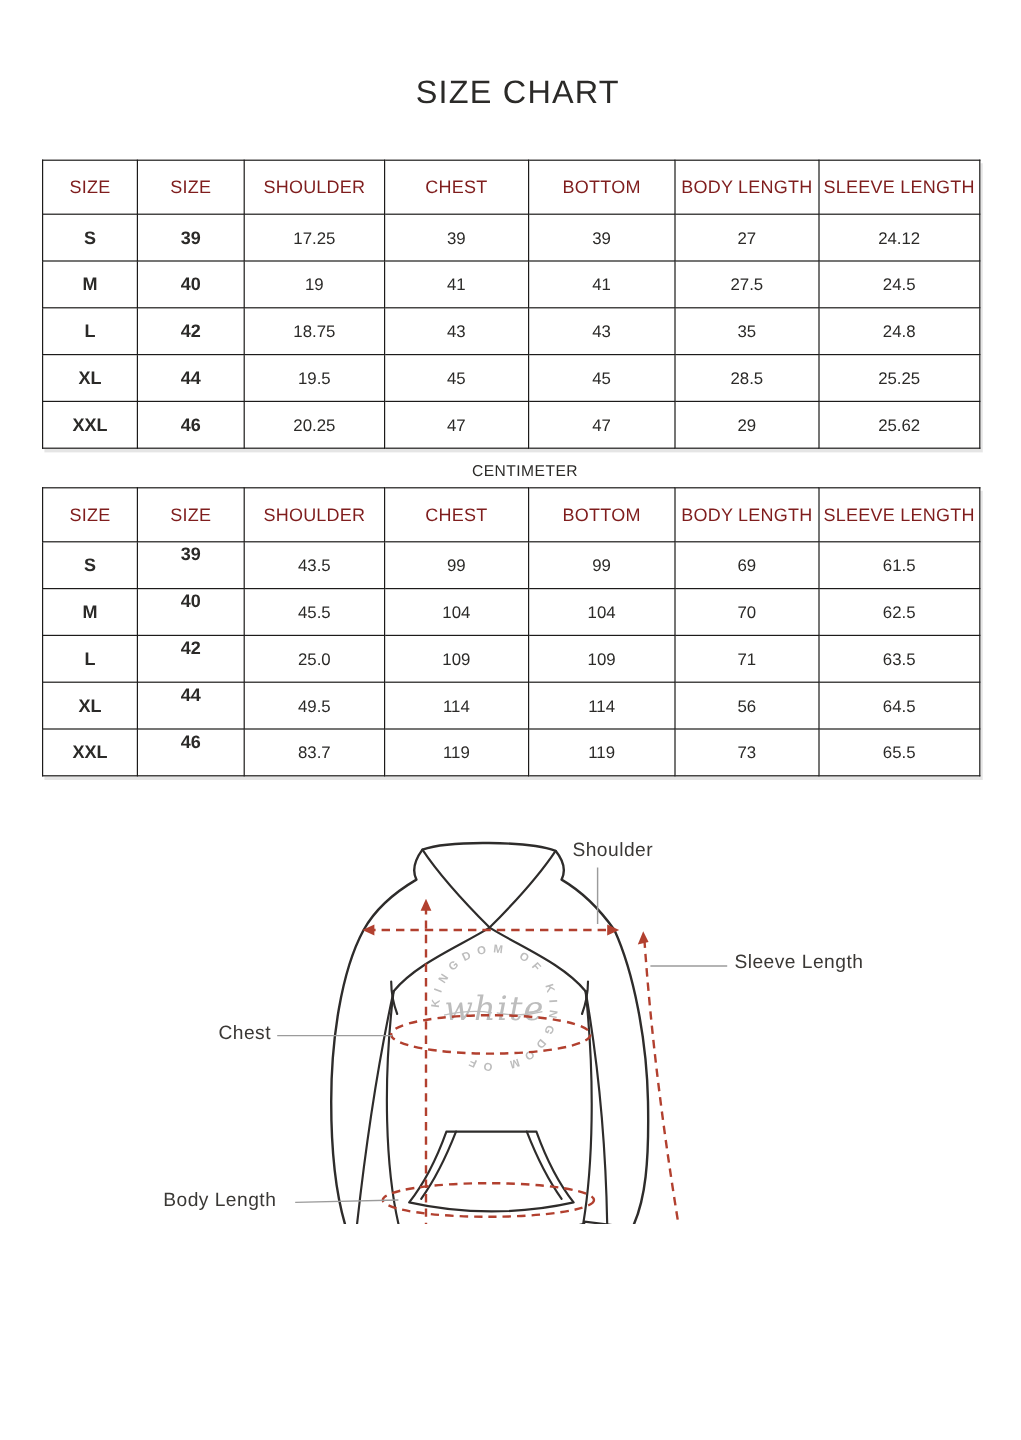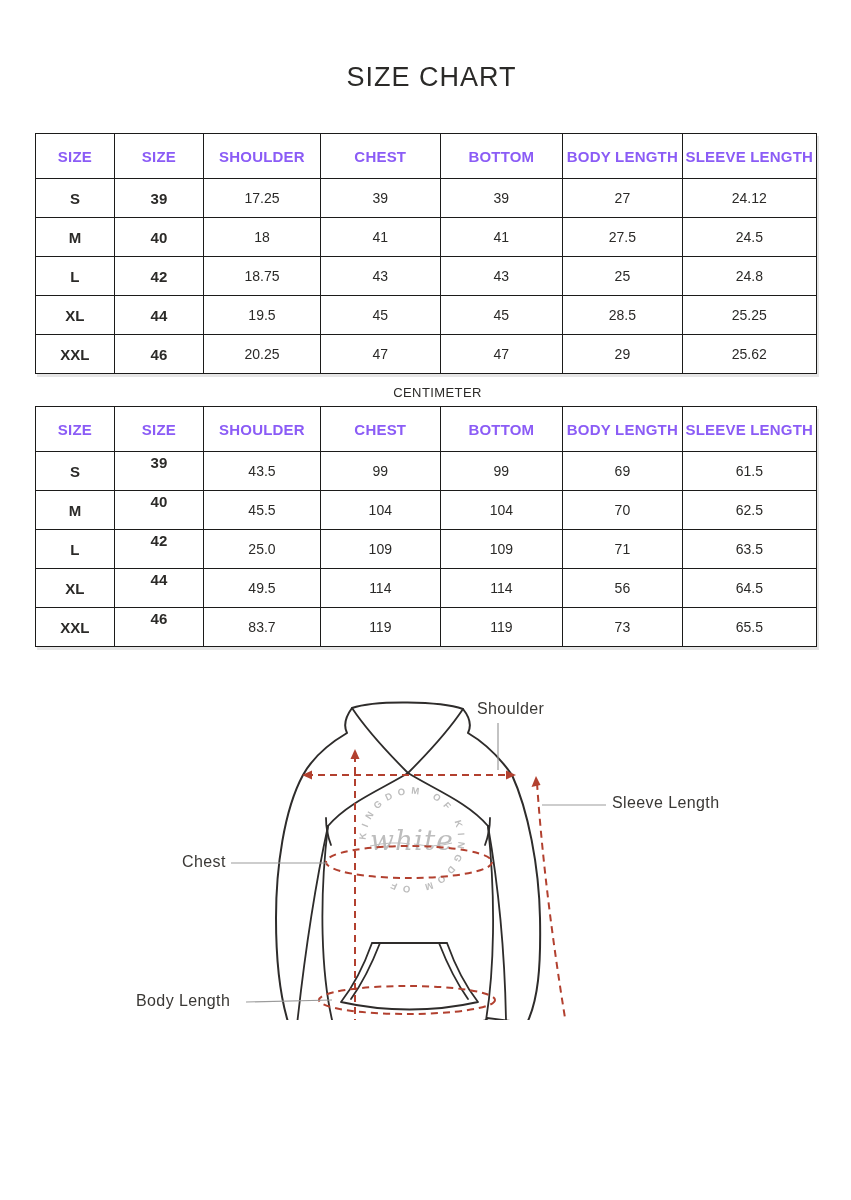--- a/index.html
+++ b/index.html
@@ -12,21 +12,21 @@
   .unit-label{position:absolute;left:0;right:0;text-align:center;text-indent:10px;
               font-size:13px;letter-spacing:0.4px;font-weight:400;color:#2b2a28;}
   #unit-inches{top:112px;}
   #unit-cm{top:385px;padding-left:14px;}
 
   table.size-table{position:absolute;left:35px;width:782px;border-collapse:collapse;
                    table-layout:fixed;background:#fff;box-shadow:2px 3px 0 rgba(0,0,0,0.10);}
   #table-inches{top:133px;}
   #table-cm{top:406px;}
   .size-table th,.size-table td{border:1.7px solid #1c1b1a;text-align:center;vertical-align:middle;padding:0;}
-  .size-table th{height:44px;font-size:15px;font-weight:700;letter-spacing:0.2px;color:#8b5cf6;}
+  .size-table th{height:44px;font-size:15px;font-weight:400;letter-spacing:0.2px;color:#7f1d1d;}
   .size-table td{height:38px;font-size:14px;color:#2b2a28;}
   .size-table td.b{font-weight:700;font-size:15px;}
   .size-table td span{display:inline-block;position:relative;}
   #table-cm td.raised span{top:-9px;}
 
   .diagram{position:absolute;top:670px;left:0;width:851px;height:530px;}
   .dsvg{position:absolute;top:0;left:0;}
   .garment{fill:#ffffff;stroke:var(--outline,#2e2c2b);stroke-width:2;stroke-linejoin:round;stroke-linecap:round;}
   .detail{fill:none;stroke:var(--outline,#2e2c2b);stroke-width:1.8;stroke-linejoin:round;stroke-linecap:round;}
   .meas{fill:none;stroke:var(--meas,#b2402f);stroke-width:2;stroke-dasharray:7 5;}
@@ -73,33 +73,33 @@
           <td class="b"><span>39</span></td>
           <td><span>17.25</span></td>
           <td><span>39</span></td>
           <td><span>39</span></td>
           <td><span>27</span></td>
           <td><span>24.12</span></td>
         </tr>
         <tr>
           <td class="b"><span>M</span></td>
           <td class="b"><span>40</span></td>
-          <td><span>18</span></td>
+          <td><span>19</span></td>
           <td><span>41</span></td>
           <td><span>41</span></td>
           <td><span>27.5</span></td>
           <td><span>24.5</span></td>
         </tr>
         <tr>
           <td class="b"><span>L</span></td>
           <td class="b"><span>42</span></td>
           <td><span>18.75</span></td>
           <td><span>43</span></td>
           <td><span>43</span></td>
-          <td><span>25</span></td>
+          <td><span>35</span></td>
           <td><span>24.8</span></td>
         </tr>
         <tr>
           <td class="b"><span>XL</span></td>
           <td class="b"><span>44</span></td>
           <td><span>19.5</span></td>
           <td><span>45</span></td>
           <td><span>45</span></td>
           <td><span>28.5</span></td>
           <td><span>25.25</span></td>

